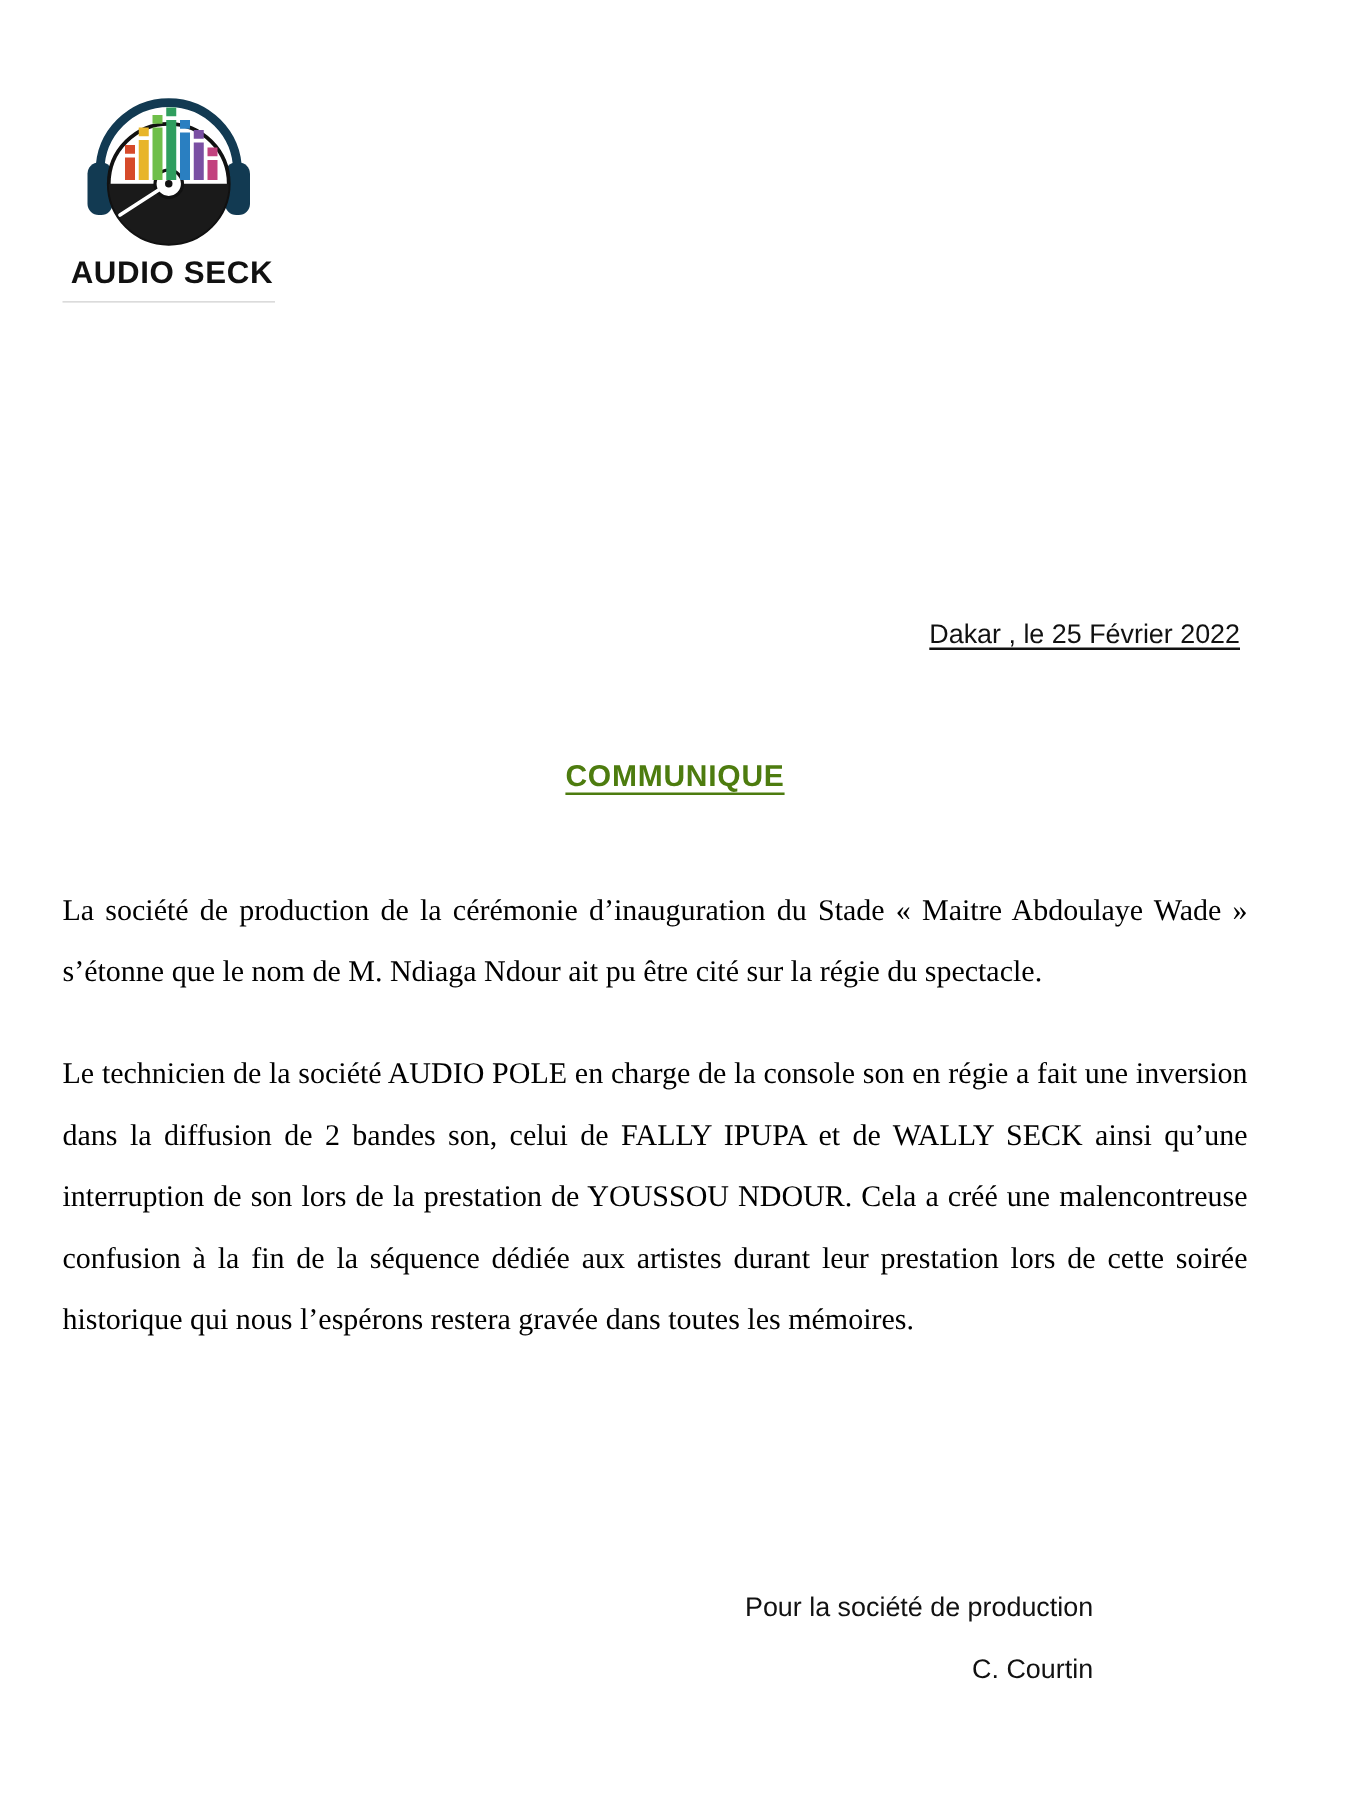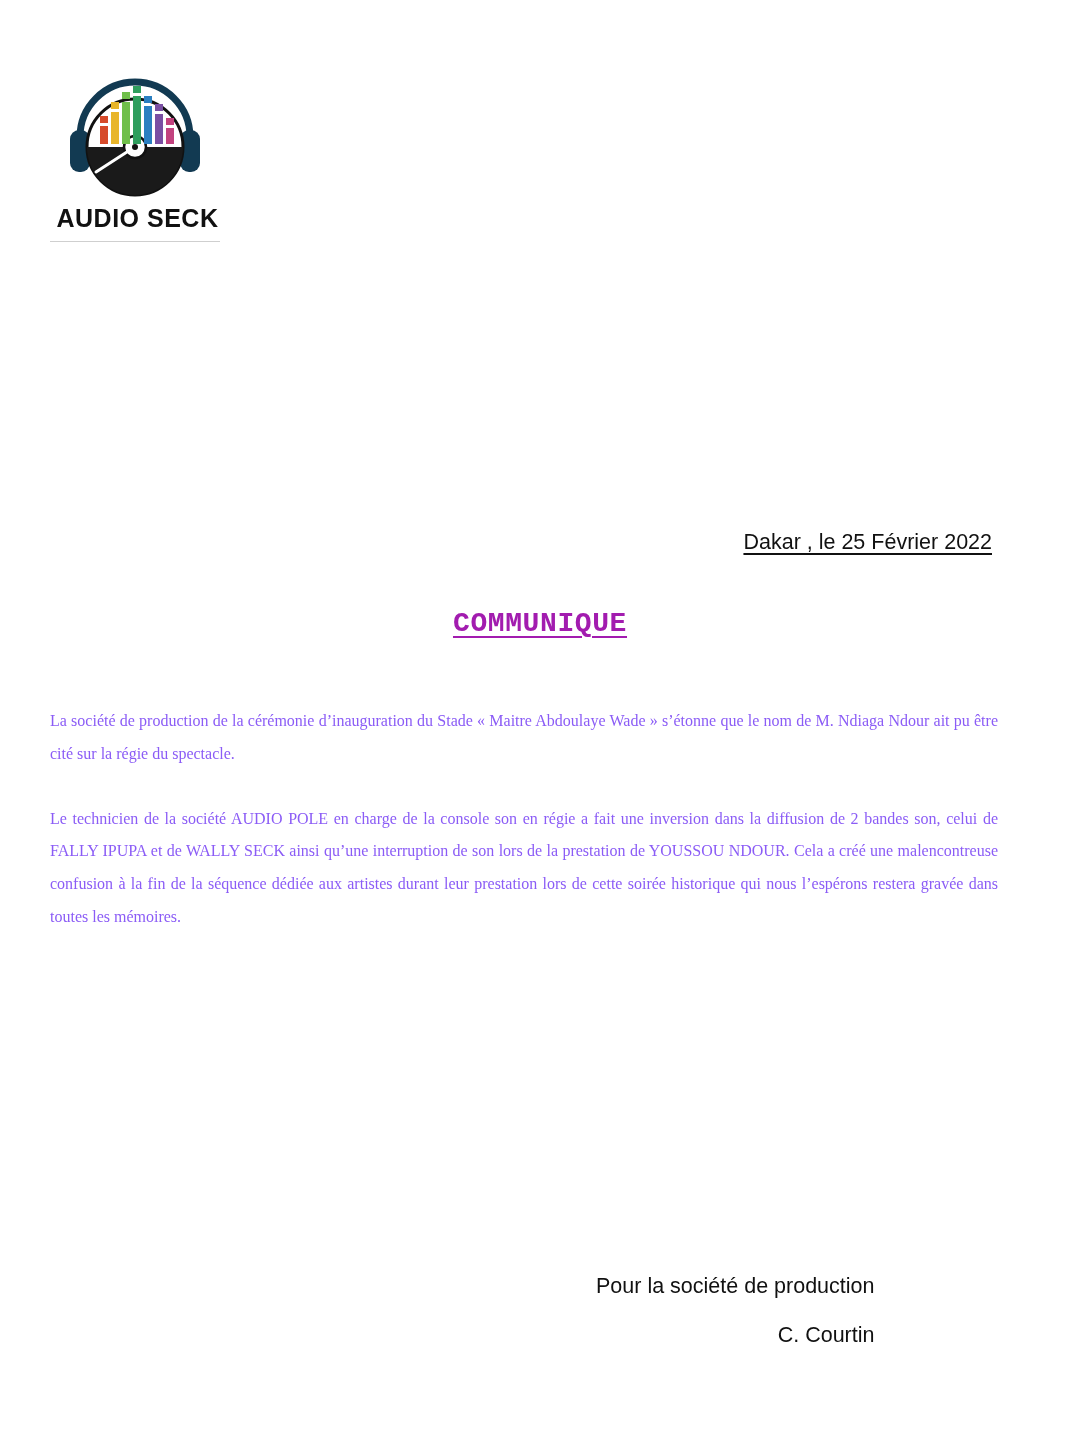--- a/index.html
+++ b/index.html
@@ -56,56 +56,55 @@
   .date-line {
     position: absolute;
     top: 495px;
     right: 88px;
     font-family: "Liberation Sans", sans-serif;
     font-size: 21.5px;
     color: #111111;
     text-decoration: underline;
     text-underline-offset: 4px;
     white-space: nowrap;
-    margin-top: 35px;
   }
 
   
   .doc-title {
     position: absolute;
     top: 608px;
     left: 0;
     right: 0;
     text-align: center;
-    font-family: Liberation Mono, monospace;
-    font-size: 28px;
+    font-family: Liberation Sans, sans-serif;
+    font-size: 24px;
     font-weight: 700;
     letter-spacing: 0.6px;
-    color: #a21caf;
+    color: #4d7c0f;
   }
   .doc-title span {
     text-decoration: underline;
     text-underline-offset: 5px;
   }
 
   
   .body-text {
     position: absolute;
     top: 705px;
     left: 50px;
     width: 962px;
   }
   .body-text p {
     margin: 0 14px 32px 0;
     font-family: "Liberation Serif", serif;
-    font-size: 16px;
+    font-size: 24px;
     line-height: 2.05;
     text-align: justify;
     text-justify: inter-word;
-    color: #8b5cf6;
+    color: #000000;
   }
   .body-text p:last-child { margin-bottom: 0; }
 
   
   .signature {
     position: absolute;
     top: 1262px;
     left: 596px;
     font-family: "Liberation Sans", sans-serif;
     font-size: 21.5px;

